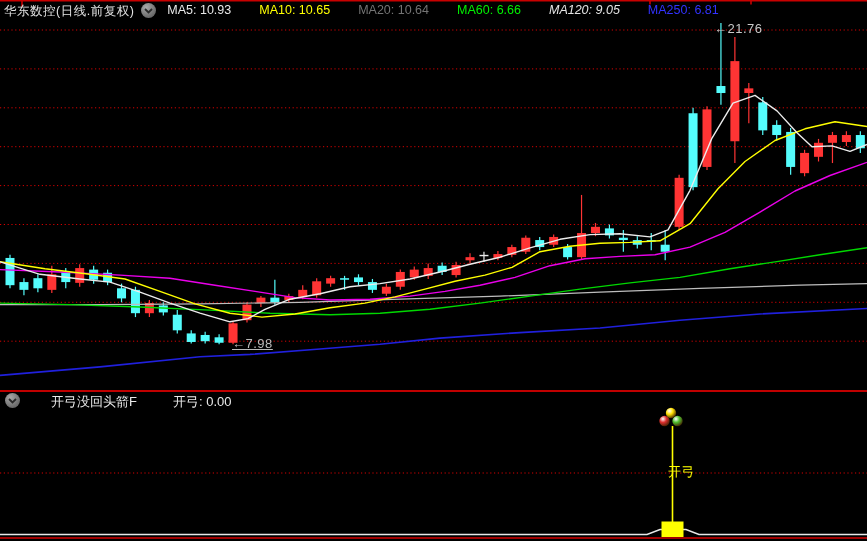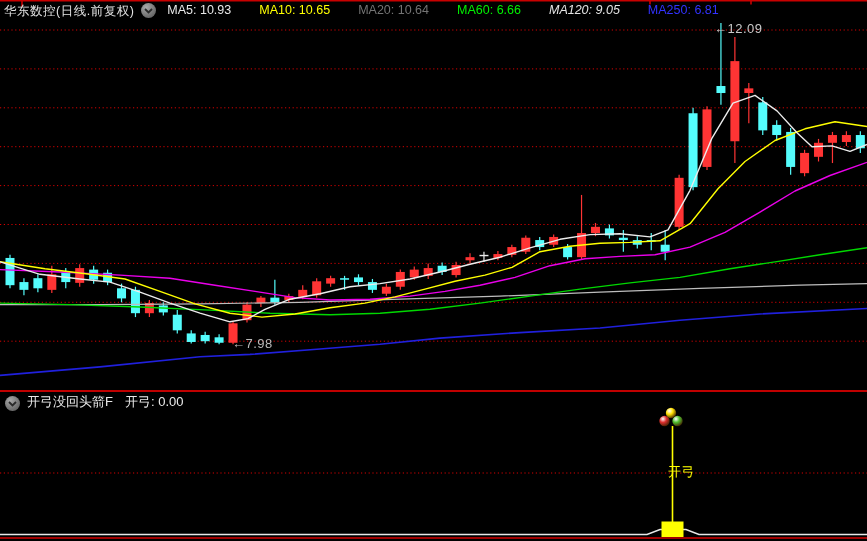--- a/index.html
+++ b/index.html
@@ -17,30 +17,30 @@
   .main-header .title{letter-spacing:0.5px;}
   .collapse-icon{
     display:inline-flex;align-items:center;justify-content:center;
     width:15px;height:15px;border-radius:50%;
     background:radial-gradient(circle at 35% 30%, #a8a8a8, #6b6b6b 70%);
     margin:0 7px;flex:0 0 auto;
   }
   .collapse-icon svg{position:static;}
   .ma-list{display:flex;gap:28px;margin-left:4px;}
   .sub-header{
-    position:absolute;top:393px;left:5px;height:18px;display:flex;align-items:flex-end;
-    font-size:13px;color:#eaeaea;white-space:nowrap;z-index:5;
+    position:absolute;top:393px;left:5px;height:18px;display:flex;align-items:flex-start;
+    font-size:13px;color:#eaeaea;white-space:nowrap;z-index:5;gap:24px;
   }
   .sub-header .collapse-icon{margin:0 7px 0 0;}
   .sub-header .sub-title{margin-right:12px;}
   .annotation{
     position:absolute;font-size:13px;z-index:4;letter-spacing:0.5px;
   }
   #anno-high{left:714px;top:21px;color:#c9c9c9;}
-  #anno-low{left:232px;top:336px;color:#b9b9b9;}
+  #anno-low{left:232px;top:336px;color:#b9b9b9;text-decoration:underline;}
   #signal-label{left:668px;top:463px;color:#ffff00;font-size:13px;z-index:4;}
 </style>
 </head>
 <body>
 
 <div class="screen">
 
   <svg id="main-svg" width="867" height="390">
       <line x1="0" y1="30" x2="867" y2="30" stroke="#d40000" stroke-width="1" stroke-dasharray="1.2 2.6"></line>
       <line x1="0" y1="68.9" x2="867" y2="68.9" stroke="#d40000" stroke-width="1" stroke-dasharray="1.2 2.6"></line>
@@ -349,21 +349,21 @@
     <span class="ma-list" id="ma-list">
         <span style="color: rgb(232, 232, 232);">MA5: 10.93</span>
         <span style="color: rgb(255, 255, 0);">MA10: 10.65</span>
         <span style="color: #737373;">MA20: 10.64</span>
         <span style="color: rgb(0, 240, 0);">MA60: 6.66</span>
         <span style="color: #e5e5e5; font-style: italic;">MA120: 9.05</span>
         <span style="color: rgb(50, 50, 255);">MA250: 6.81</span>
       </span>
   </div>
 
-  <div class="annotation" id="anno-high">←12.09</div>
+  <div class="annotation" id="anno-high">←21.76</div>
   <div class="annotation" id="anno-low">←7.98</div>
 
   <div class="sub-header">
     <span class="collapse-icon">
       <svg width="9" height="6">
           <polyline points="1,1 4.5,4.5 8,1" fill="none" stroke="#2a2a2a" stroke-width="1.8"></polyline>
         </svg>
     </span>
     <span class="sub-title">开弓没回头箭F</span>
     <span class="sub-value">开弓: 0.00</span>

